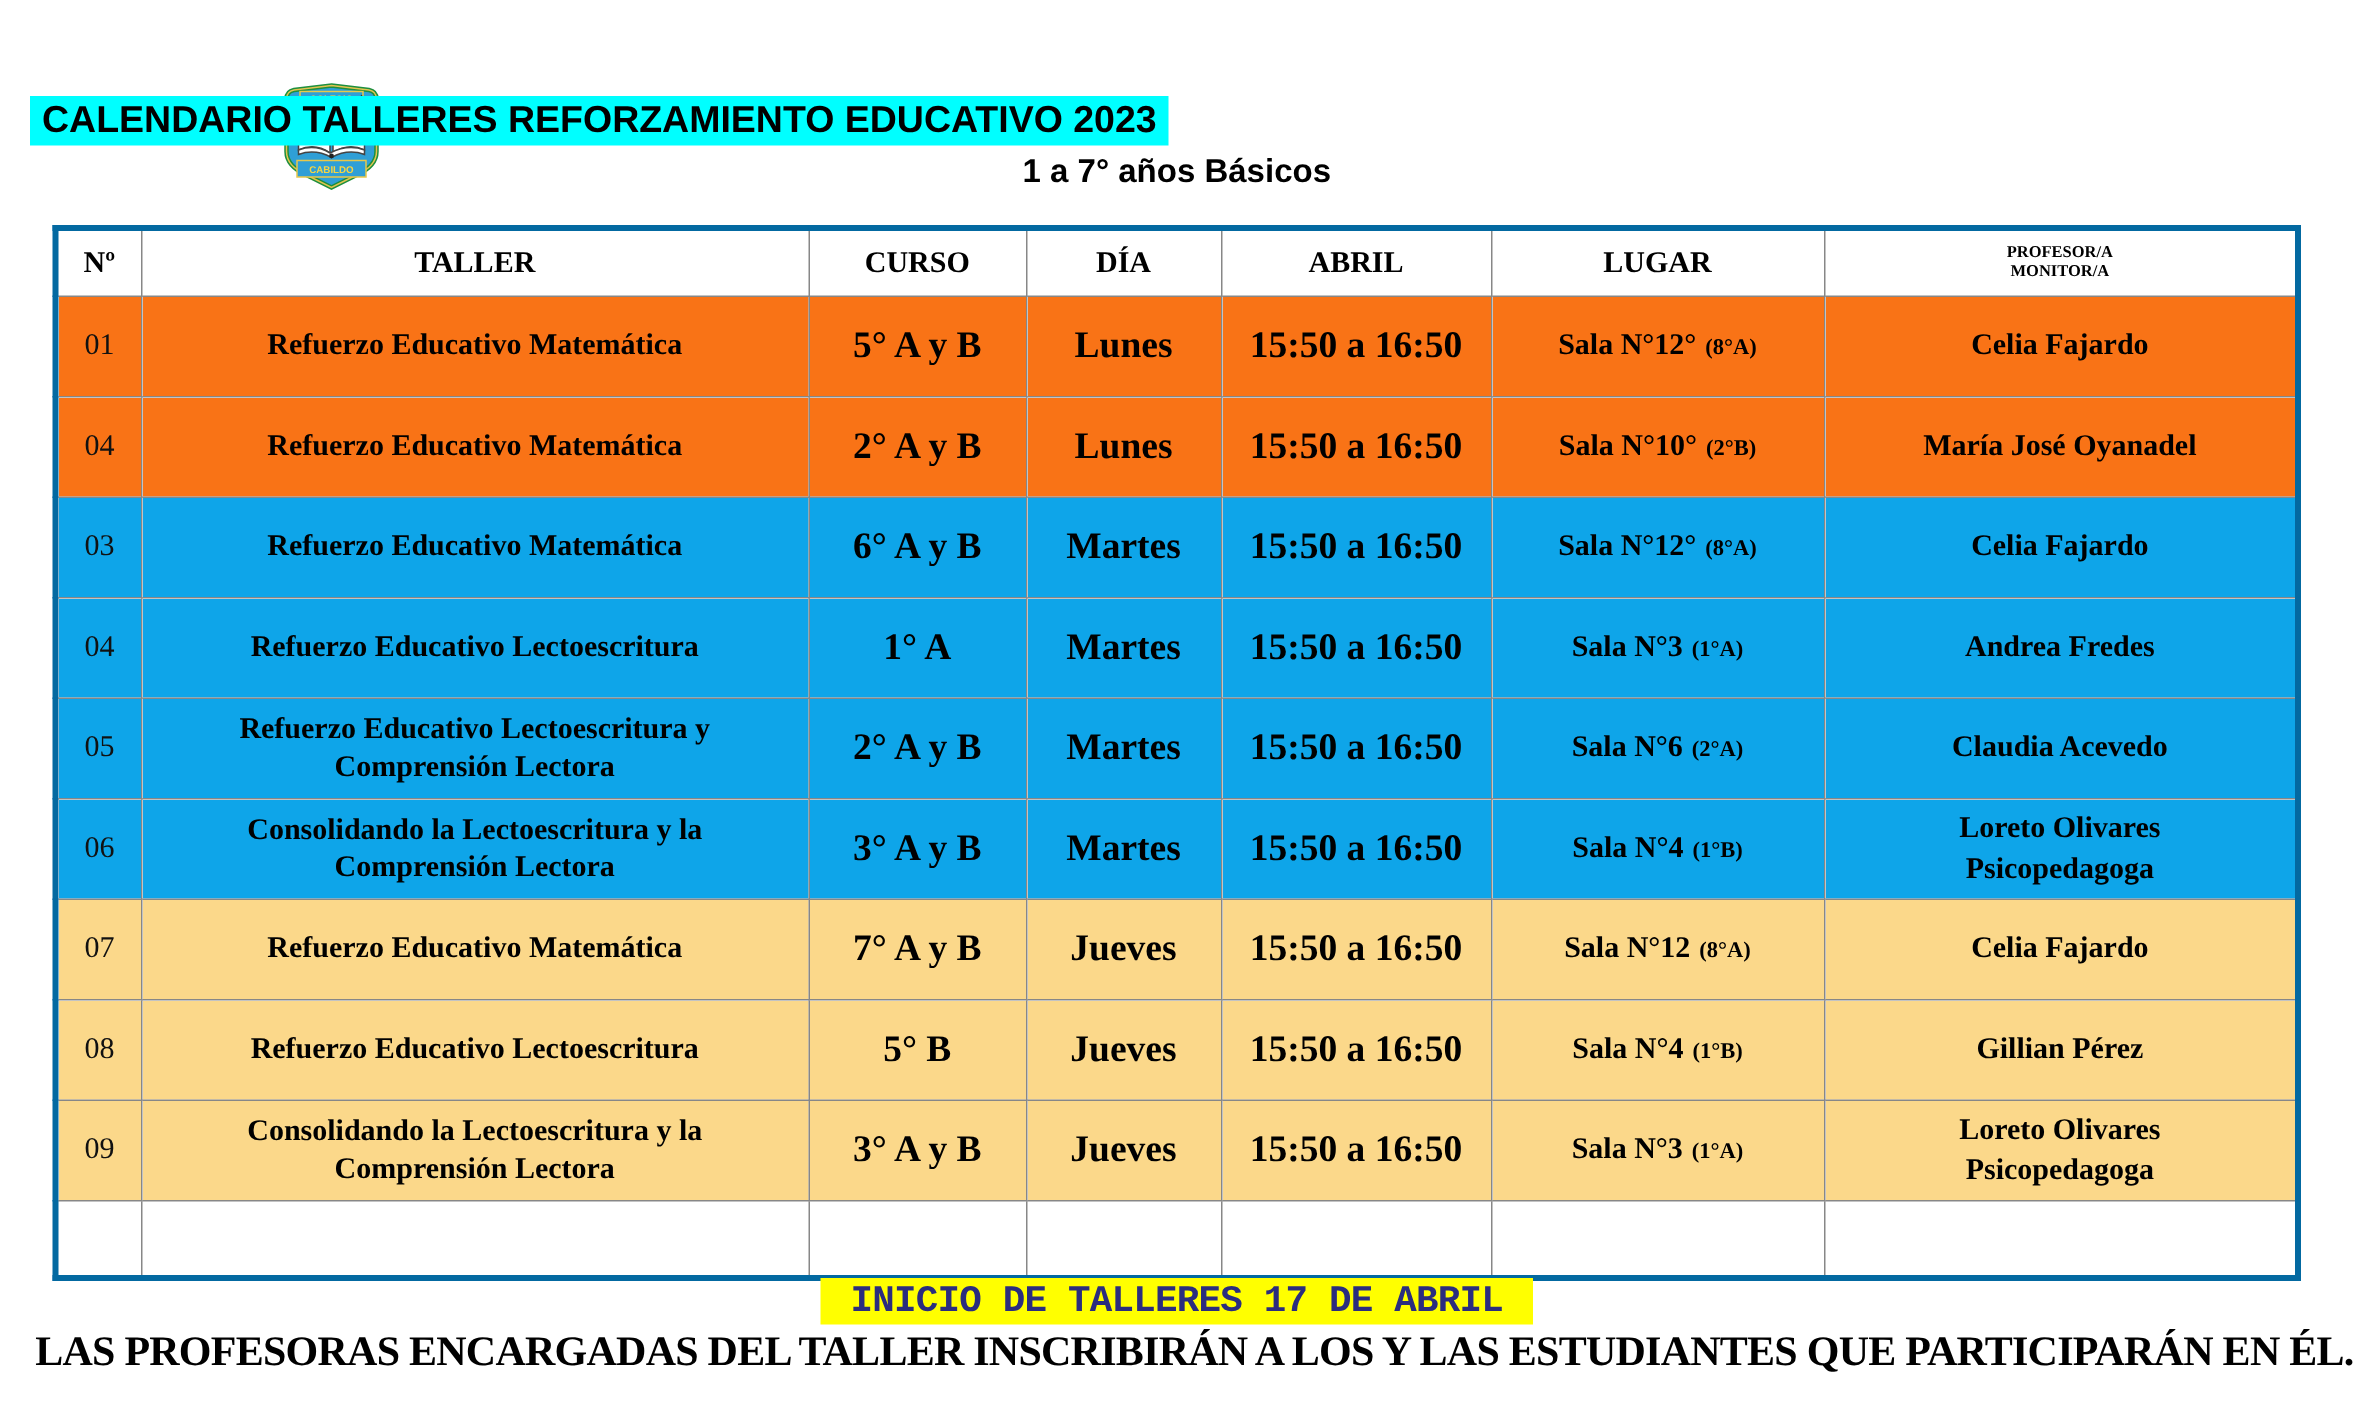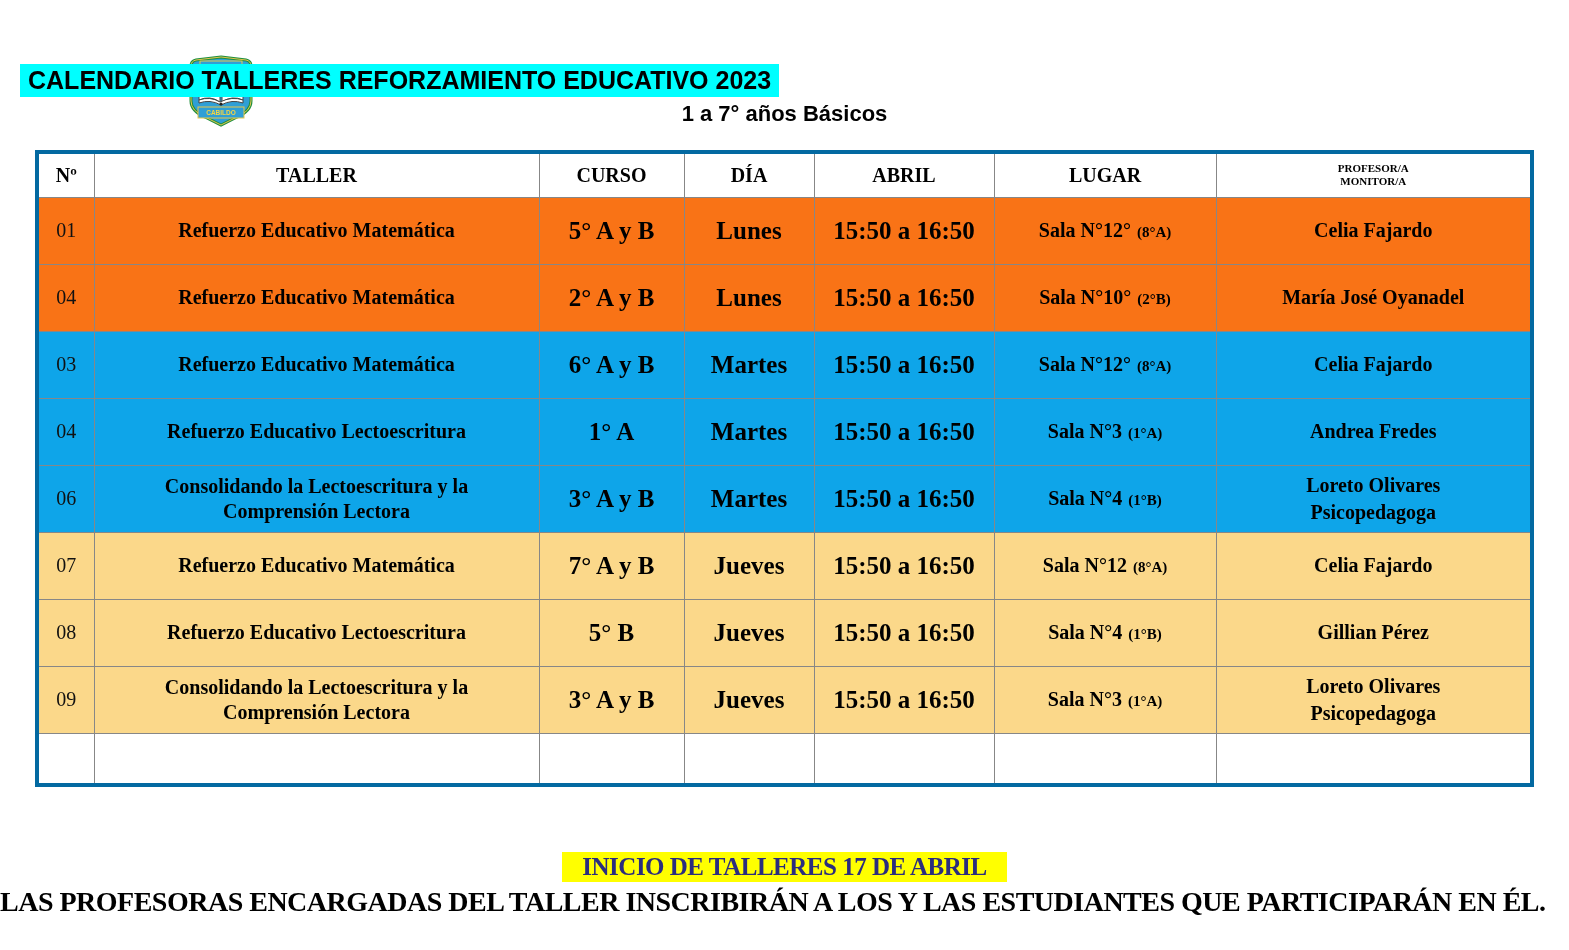--- a/index.html
+++ b/index.html
@@ -43,23 +43,23 @@
   td.c-num{font-size:20px;font-weight:400;color:#111;}
   td.c-taller{font-size:20px;font-weight:bold;white-space:pre-line;line-height:1.25;}
   td.c-curso,td.c-dia,td.c-hora{font-size:25px;font-weight:bold;}
   td.c-lugar{font-size:20px;font-weight:bold;}
   td.c-lugar .lugar-note{font-size:15px;margin-left:6px;font-weight:bold;}
   td.c-prof{font-size:20px;font-weight:bold;line-height:1.35;}
   
   .inicio-wrap{position:absolute;left:0;top:852px;width:100%;text-align:center;}
   .inicio{
     display:inline-block;background:#ffff00;color:#2b2d7e;
-    font-weight:bold;font-size:25px;letter-spacing:-0.5px;padding:1px 20px;
-  }
-  .nota-wrap{position:absolute;left:0;top:886px;width:100%;text-align:left;}
+    font-weight:bold;font-size:25px;letter-spacing:-0.5px;padding:1px 20px;font-family:Liberation Mono, monospace;
+  }
+  .nota-wrap{position:absolute;left:0;top:886px;width:100%;text-align:right;}
   .nota{
     font-weight:bold;font-size:28px;color:#000;letter-spacing:-0.5px;white-space:nowrap;
   }
 </style>
 </head>
 <body>
 
 <div class="logo">
   <svg width="70" height="72" viewBox="0 0 70 72">
     <path d="M35,2 L60,5 Q65,6 65,11 L65,46 Q65,56 51,62 L35,70 L19,62 Q5,56 5,46 L5,11 Q5,6 10,5 Z" fill="#2f9fd6" stroke="#1e8f3e" stroke-width="3"></path>
@@ -162,20 +162,35 @@
     <td class="c-hora">15:50 a 16:50</td>
     <td class="c-lugar">
       <span class="lugar-main">Sala N°3</span><span class="lugar-note">(1°A)</span>
     </td>
     <td class="c-prof">
       <div>Andrea Fredes</div>
       <div></div>
     </td>
   </tr>
 
+  <tr class="theme-blue">
+    <td class="c-num">05</td>
+    <td class="c-taller">Refuerzo Educativo Lectoescritura y
+Comprensión Lectora</td>
+    <td class="c-curso">2° A y B</td>
+    <td class="c-dia">Martes</td>
+    <td class="c-hora">15:50 a 16:50</td>
+    <td class="c-lugar">
+      <span class="lugar-main">Sala N°6</span><span class="lugar-note">(2°A)</span>
+    </td>
+    <td class="c-prof">
+      <div>Claudia Acevedo</div>
+      <div></div>
+    </td>
+  </tr>
 
   <tr class="theme-blue">
     <td class="c-num">06</td>
     <td class="c-taller">Consolidando la Lectoescritura y la
 Comprensión Lectora</td>
     <td class="c-curso">3° A y B</td>
     <td class="c-dia">Martes</td>
     <td class="c-hora">15:50 a 16:50</td>
     <td class="c-lugar">
       <span class="lugar-main">Sala N°4</span><span class="lugar-note">(1°B)</span>

